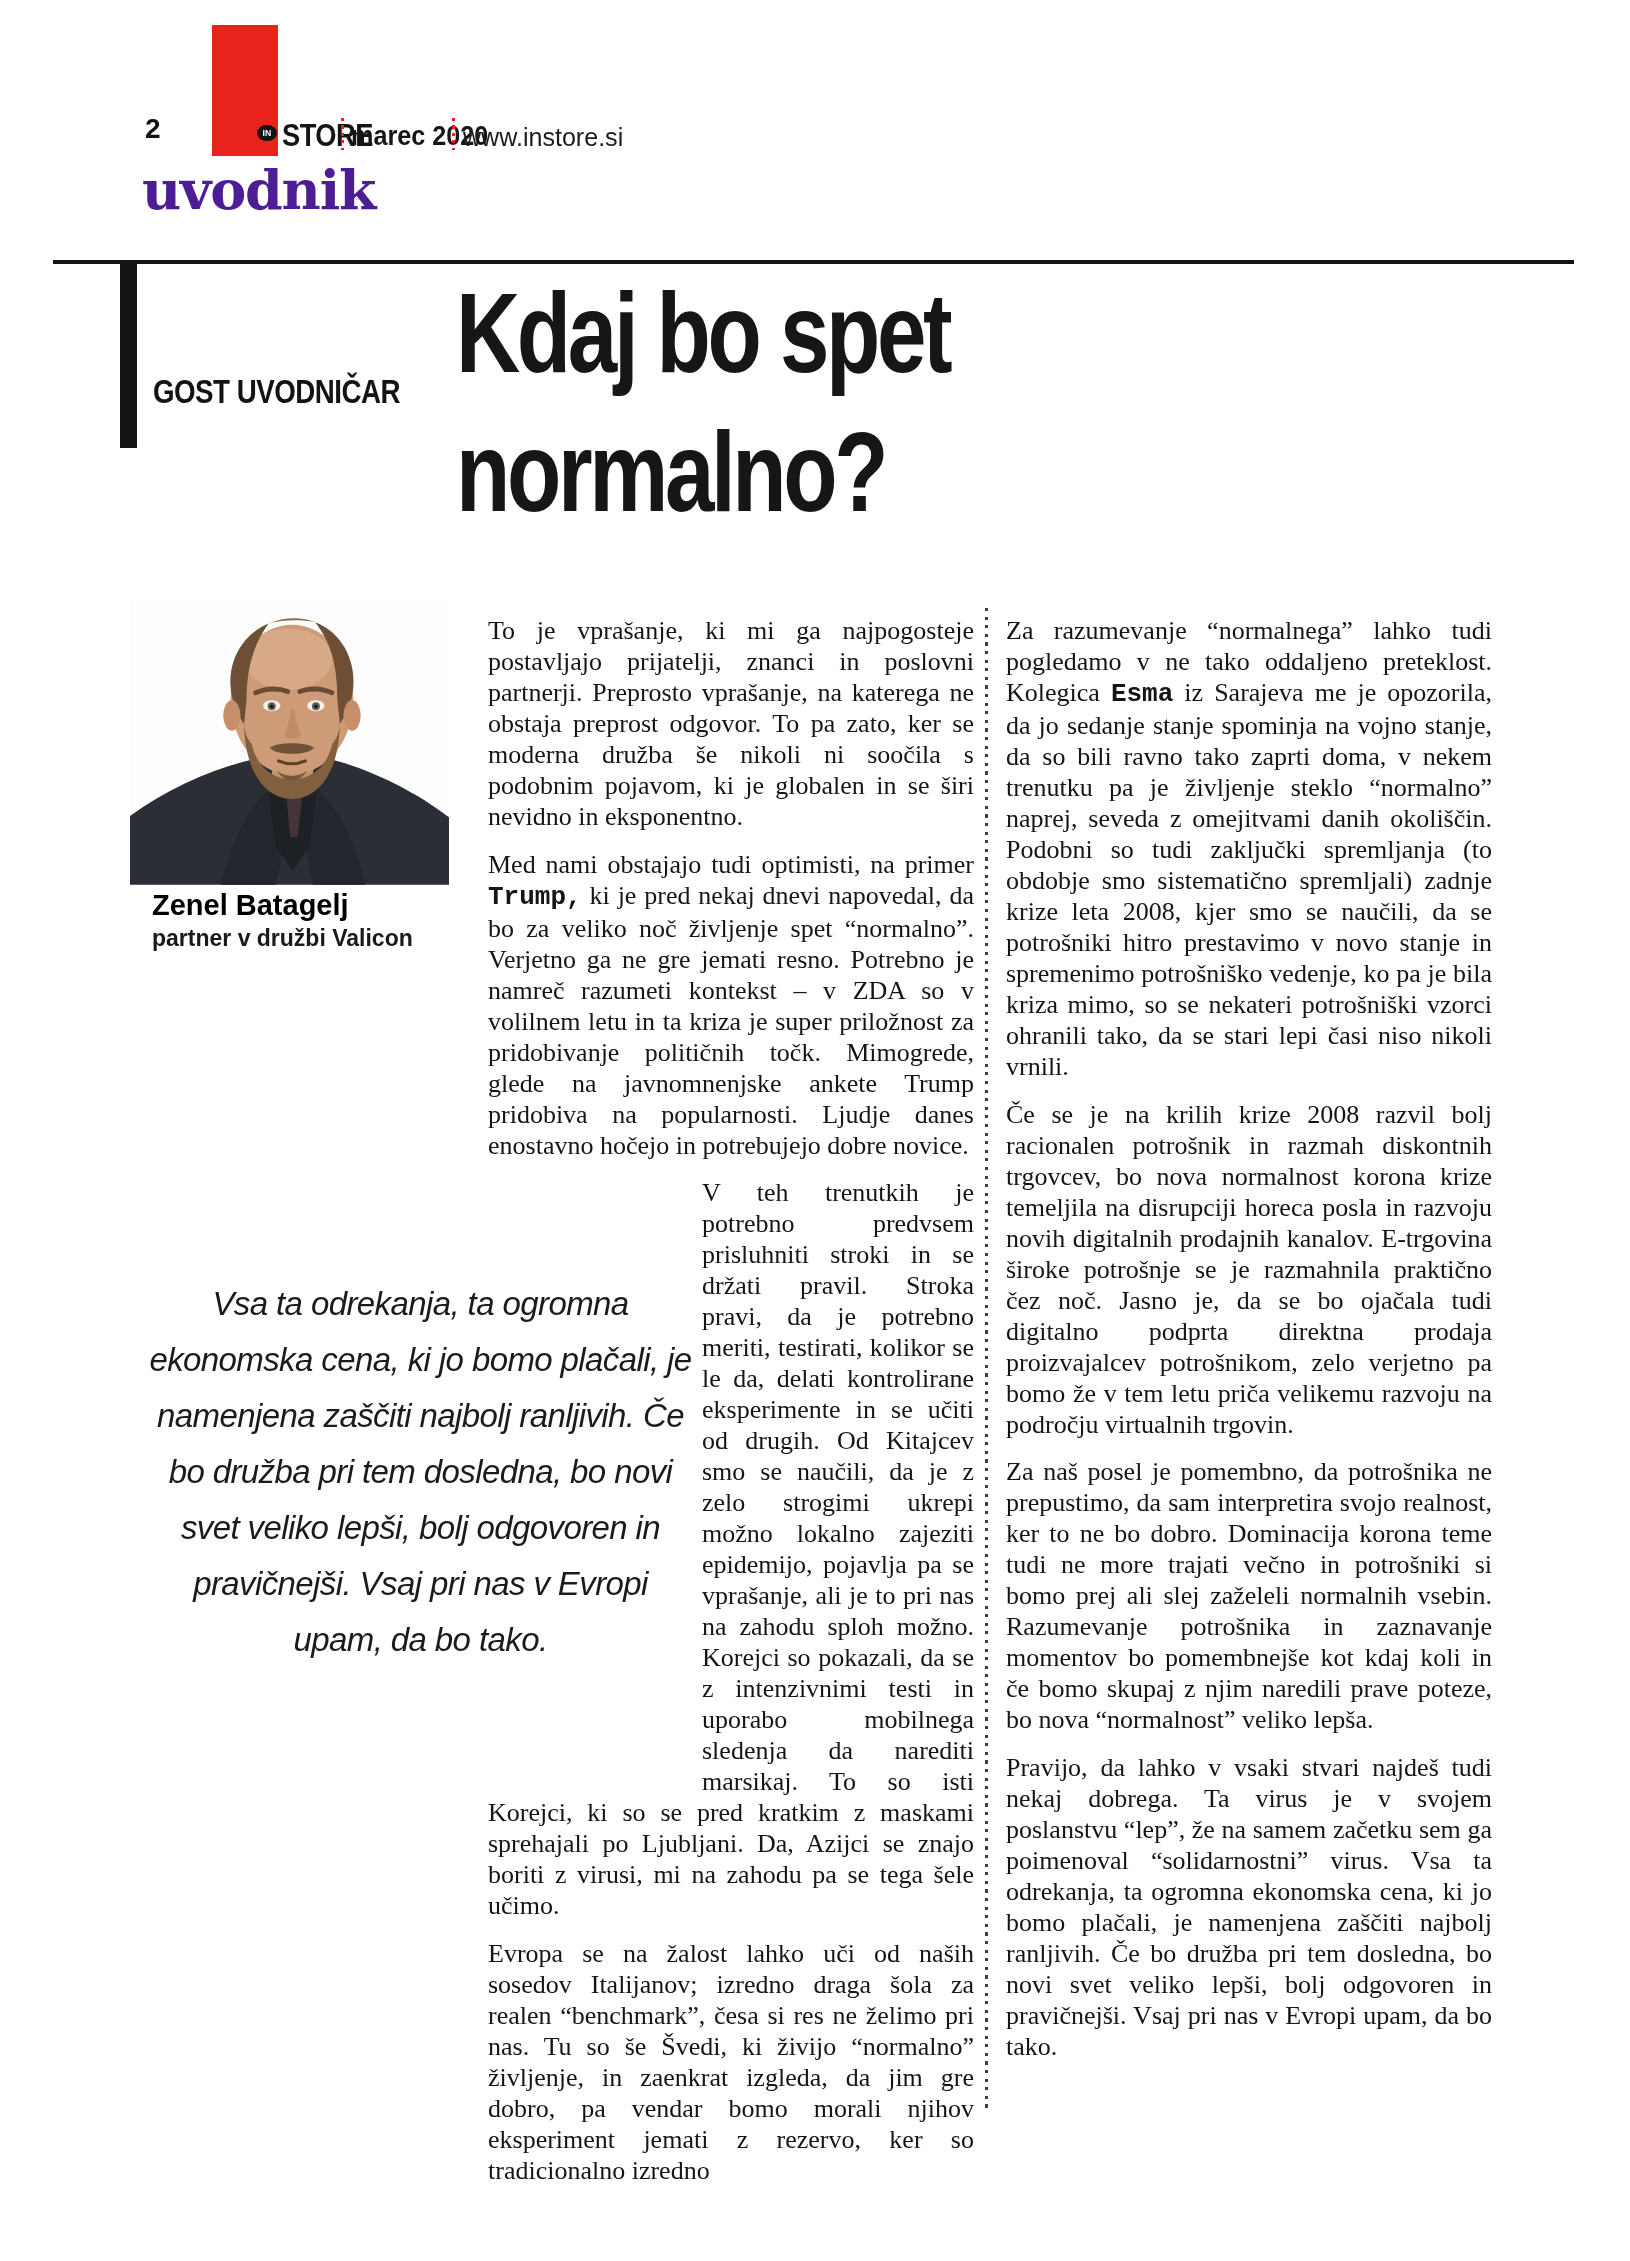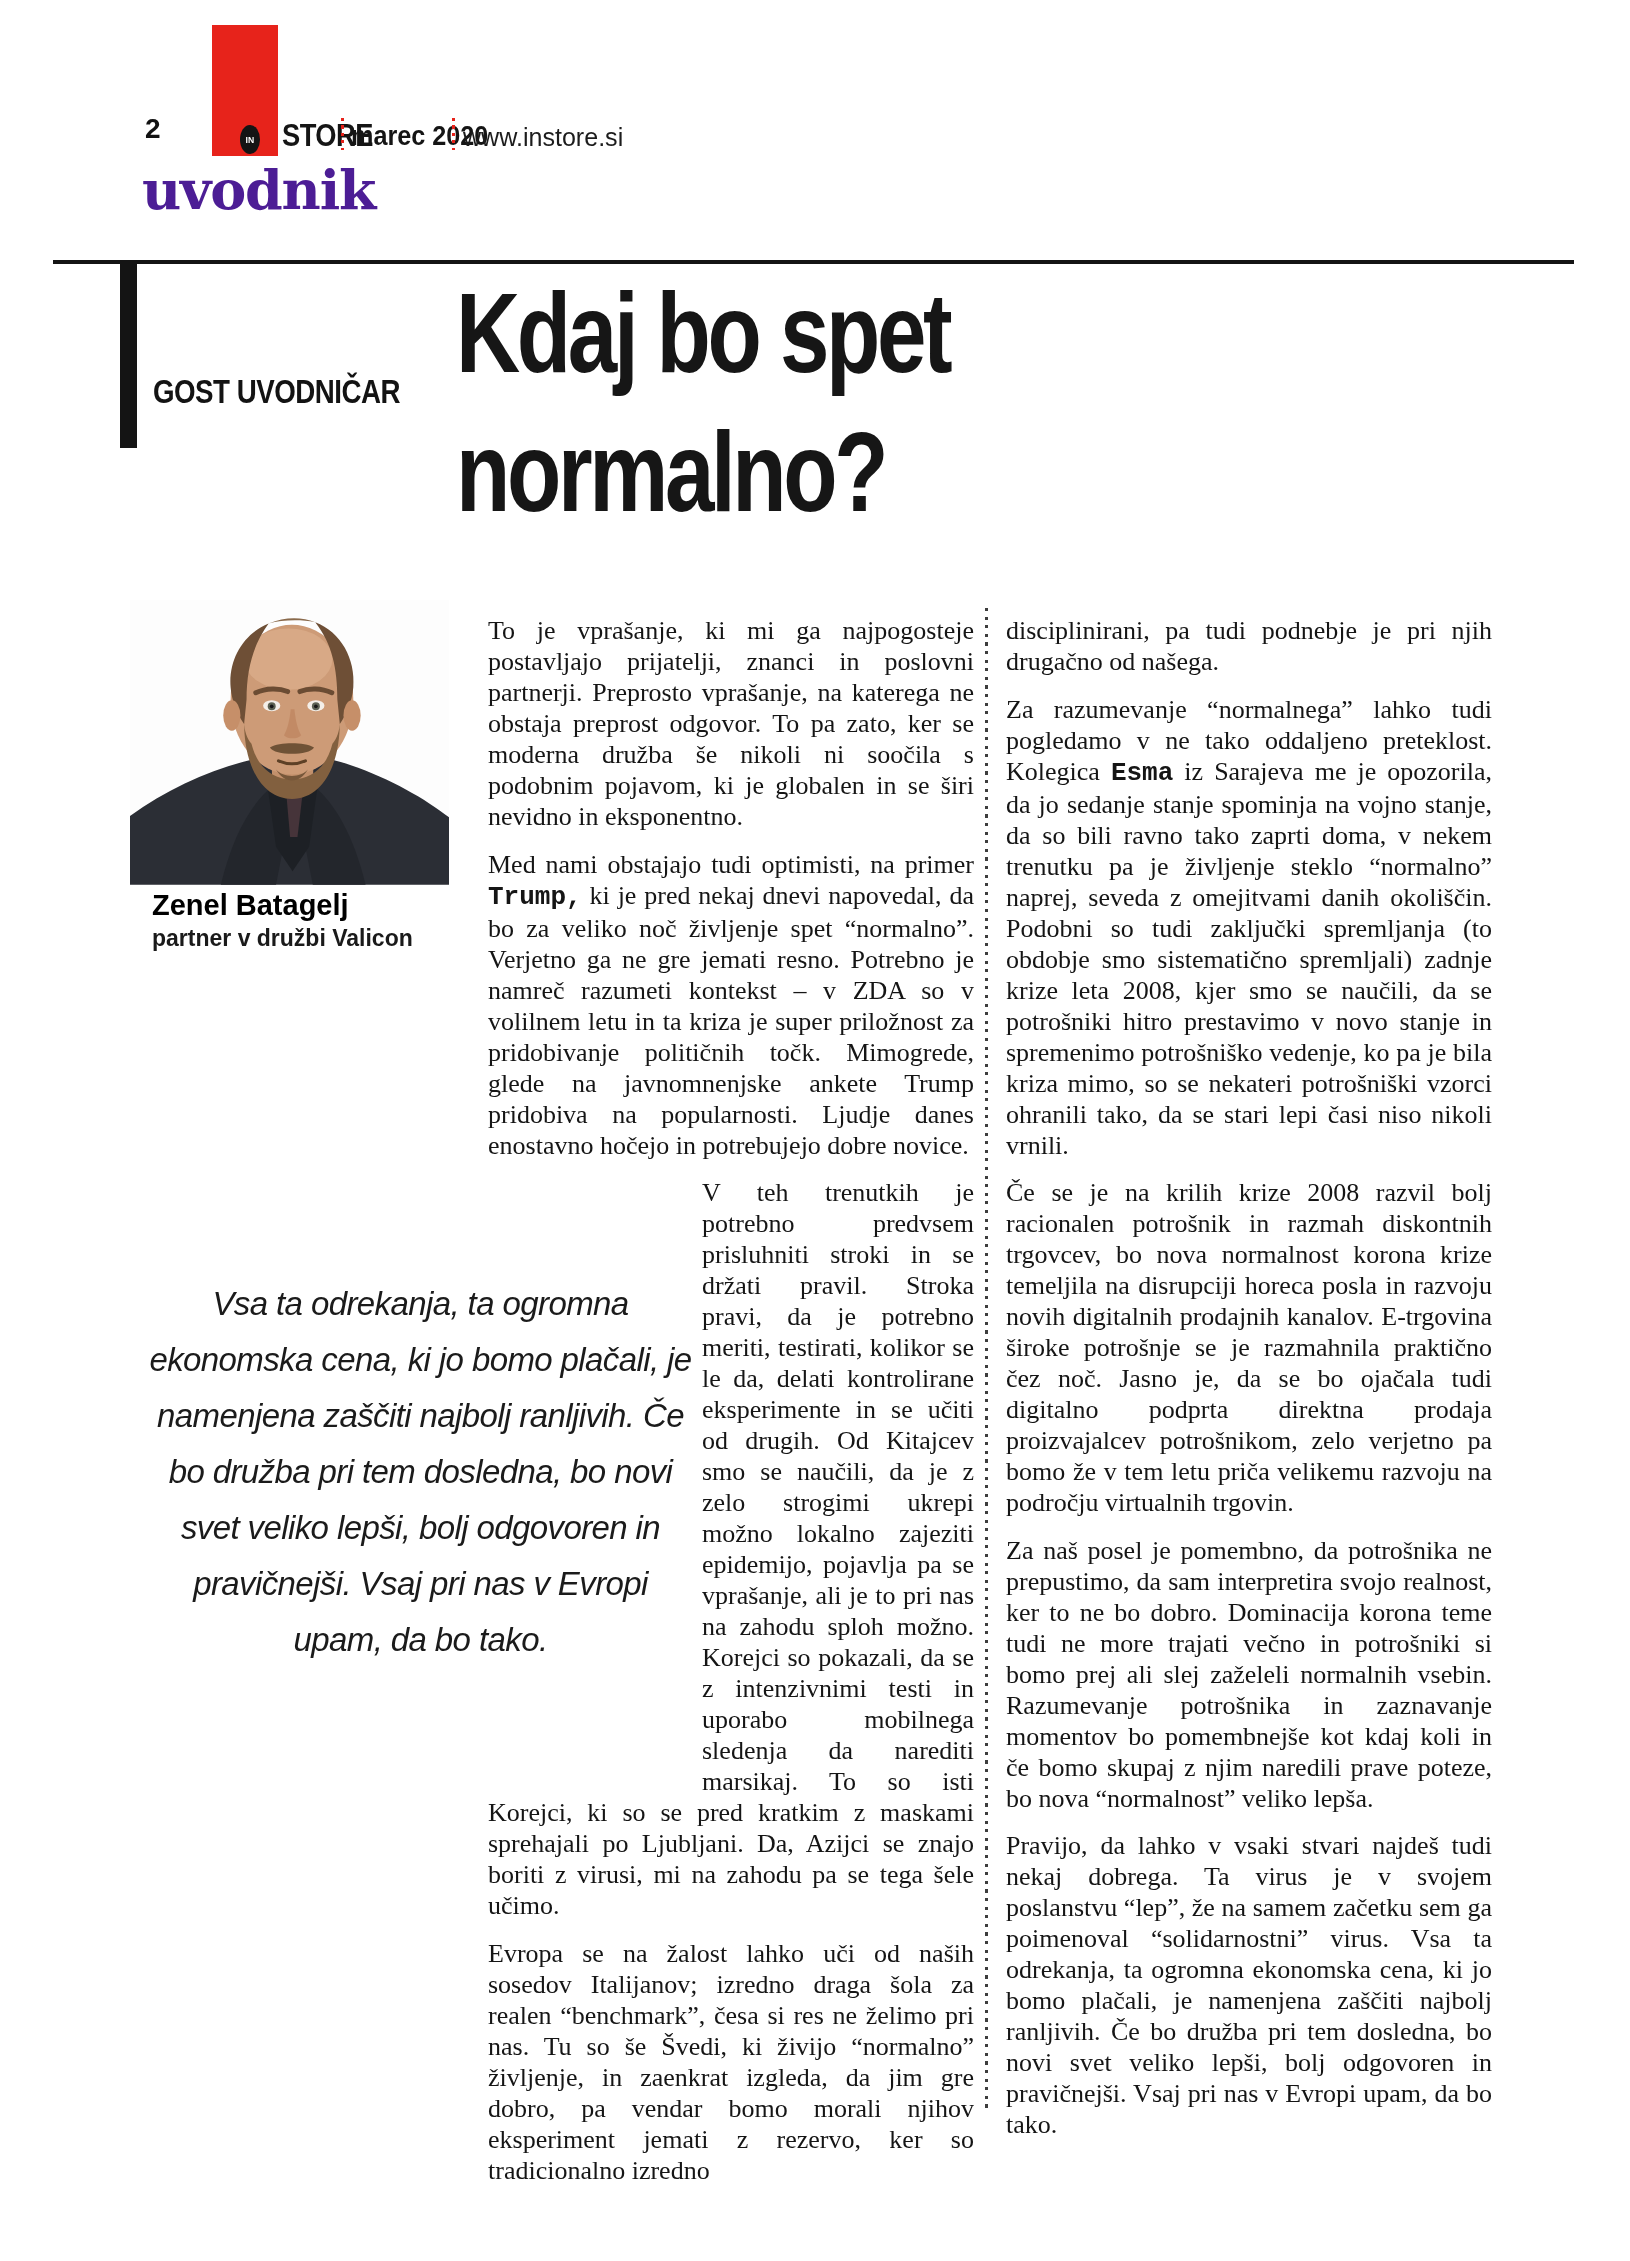--- a/index.html
+++ b/index.html
@@ -5,21 +5,21 @@
   html,body{margin:0;padding:0;}
   body{
     width:1630px;height:2261px;position:relative;background:#ffffff;
     font-family:"Liberation Serif", serif;color:#141414;overflow:hidden;
   }
   .abs{position:absolute;}
 
   
   .page-num{left:145px;top:113px;font:700 28px "Liberation Sans",sans-serif;color:#111;}
   .red-block{left:212px;top:24.6px;width:66px;height:131px;background:#e7231b;}
-  .logo-circle{left:240px;top:125px;width:19.6px;height:29px;border-radius:50%;background:#141414;
+  .logo-circle{left:257px;top:125px;width:19.6px;height:16px;border-radius:50%;background:#141414;
     color:#fff;font:700 8.6px "Liberation Sans",sans-serif;display:flex;align-items:center;justify-content:center;letter-spacing:0;}
   .logo-store{left:282px;top:118px;font:700 31px "Liberation Sans",sans-serif;color:#151515;
     transform:scaleX(.88);transform-origin:left top;letter-spacing:-0.6px;white-space:nowrap;}
   .hdr-dots{width:3.1px;height:32px;top:118px;
     background:repeating-linear-gradient(to bottom,#e7231b 0 3.1px,transparent 3.1px 7.4px);}
   .hdr-dots.d1{left:341px;}
   .hdr-dots.d2{left:452px;}
   .issue-date{left:351px;top:120px;font:700 28px "Liberation Sans",sans-serif;color:#151515;
     transform:scaleX(.9);transform-origin:left top;white-space:nowrap;}
   .website{left:463px;top:122px;font:400 26.4px "Liberation Sans",sans-serif;color:#1c1c1c;
@@ -132,19 +132,18 @@
   <p><span>Med nami obstajajo tudi optimisti, na primer </span><b>Trump,</b><span> ki je pred nekaj dnevi napovedal, da bo za veliko noč življenje spet “normalno”. Verjetno ga ne gre jemati resno. Potrebno je namreč razumeti kontekst – v ZDA so v volilnem letu in ta kriza je super priložnost za pridobivanje političnih točk. Mimogrede, glede na javnomnenjske ankete Trump pridobiva na popularnosti. Ljudje danes enostavno hočejo in potrebujejo dobre novice.</span></p>
   <p><span class="quote-spacer"></span><span>V teh trenutkih je potrebno predvsem prisluhniti stroki in se držati pravil. Stroka pravi, da je potrebno meriti, testirati, kolikor se le da, delati kontrolirane eksperimente in se učiti od drugih. Od Kitajcev smo se naučili, da je z zelo strogimi ukrepi možno lokalno zajeziti epidemijo, pojavlja pa se vprašanje, ali je to pri nas na zahodu sploh možno. Korejci so pokazali, da se z intenzivnimi testi in uporabo mobilnega sledenja da narediti marsikaj. To so isti Korejci, ki so se pred kratkim z maskami sprehajali po Ljubljani. Da, Azijci se znajo boriti z virusi, mi na zahodu pa se tega šele učimo.</span></p>
   <p>Evropa se na žalost lahko uči od naših sosedov Italijanov; izredno draga šola za realen “benchmark”, česa si res ne želimo pri nas. Tu so še Švedi, ki živijo “normalno” življenje, in zaenkrat izgleda, da jim gre dobro, pa vendar bomo morali njihov eksperiment jemati z rezervo, ker so tradicionalno izredno</p>
 </div>
 
 <div class="abs pull-quote">Vsa ta odrekanja, ta ogromna ekonomska cena, ki jo bomo plačali, je namenjena zaščiti najbolj ranljivih. Če bo družba pri tem dosledna, bo novi svet veliko lepši, bolj odgovoren in pravičnejši. Vsaj pri nas v Evropi upam, da bo tako.</div>
 
 <div class="abs divider"></div>
 
 <div class="abs bodycol col2">
-  <p>disciplinirani, pa tudi podnebje je pri njih drugačno od našega.</p>
   <p><span>Za razumevanje “normalnega” lahko tudi pogledamo v ne tako oddaljeno preteklost. Kolegica </span><b>Esma</b><span> iz Sarajeva me je opozorila, da jo sedanje stanje spominja na vojno stanje, da so bili ravno tako zaprti doma, v nekem trenutku pa je življenje steklo “normalno” naprej, seveda z omejitvami danih okoliščin. Podobni so tudi zaključki spremljanja (to obdobje smo sistematično spremljali) zadnje krize leta 2008, kjer smo se naučili, da se potrošniki hitro prestavimo v novo stanje in spremenimo potrošniško vedenje, ko pa je bila kriza mimo, so se nekateri potrošniški vzorci ohranili tako, da se stari lepi časi niso nikoli vrnili.</span></p>
   <p>Če se je na krilih krize 2008 razvil bolj racionalen potrošnik in razmah diskontnih trgovcev, bo nova normalnost korona krize temeljila na disrupciji horeca posla in razvoju novih digitalnih prodajnih kanalov. E-trgovina široke potrošnje se je razmahnila praktično čez noč. Jasno je, da se bo ojačala tudi digitalno podprta direktna prodaja proizvajalcev potrošnikom, zelo verjetno pa bomo že v tem letu priča velikemu razvoju na področju virtualnih trgovin.</p>
   <p>Za naš posel je pomembno, da potrošnika ne prepustimo, da sam interpretira svojo realnost, ker to ne bo dobro. Dominacija korona teme tudi ne more trajati večno in potrošniki si bomo prej ali slej zaželeli normalnih vsebin. Razumevanje potrošnika in zaznavanje momentov bo pomembnejše kot kdaj koli in če bomo skupaj z njim naredili prave poteze, bo nova “normalnost” veliko lepša.</p>
   <p>Pravijo, da lahko v vsaki stvari najdeš tudi nekaj dobrega. Ta virus je v svojem poslanstvu “lep”, že na samem začetku sem ga poimenoval “solidarnostni” virus. Vsa ta odrekanja, ta ogromna ekonomska cena, ki jo bomo plačali, je namenjena zaščiti najbolj ranljivih. Če bo družba pri tem dosledna, bo novi svet veliko lepši, bolj odgovoren in pravičnejši. Vsaj pri nas v Evropi upam, da bo tako.</p>
 </div>
 
 
 </body></html>

